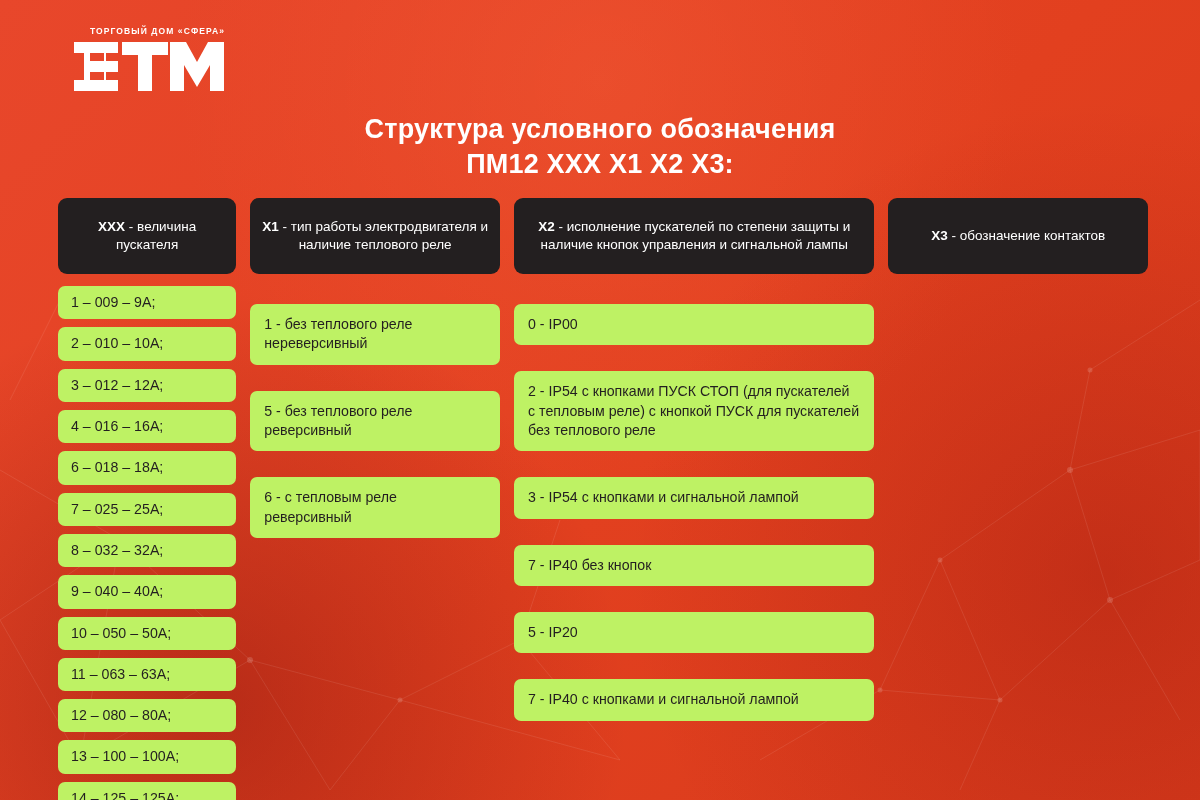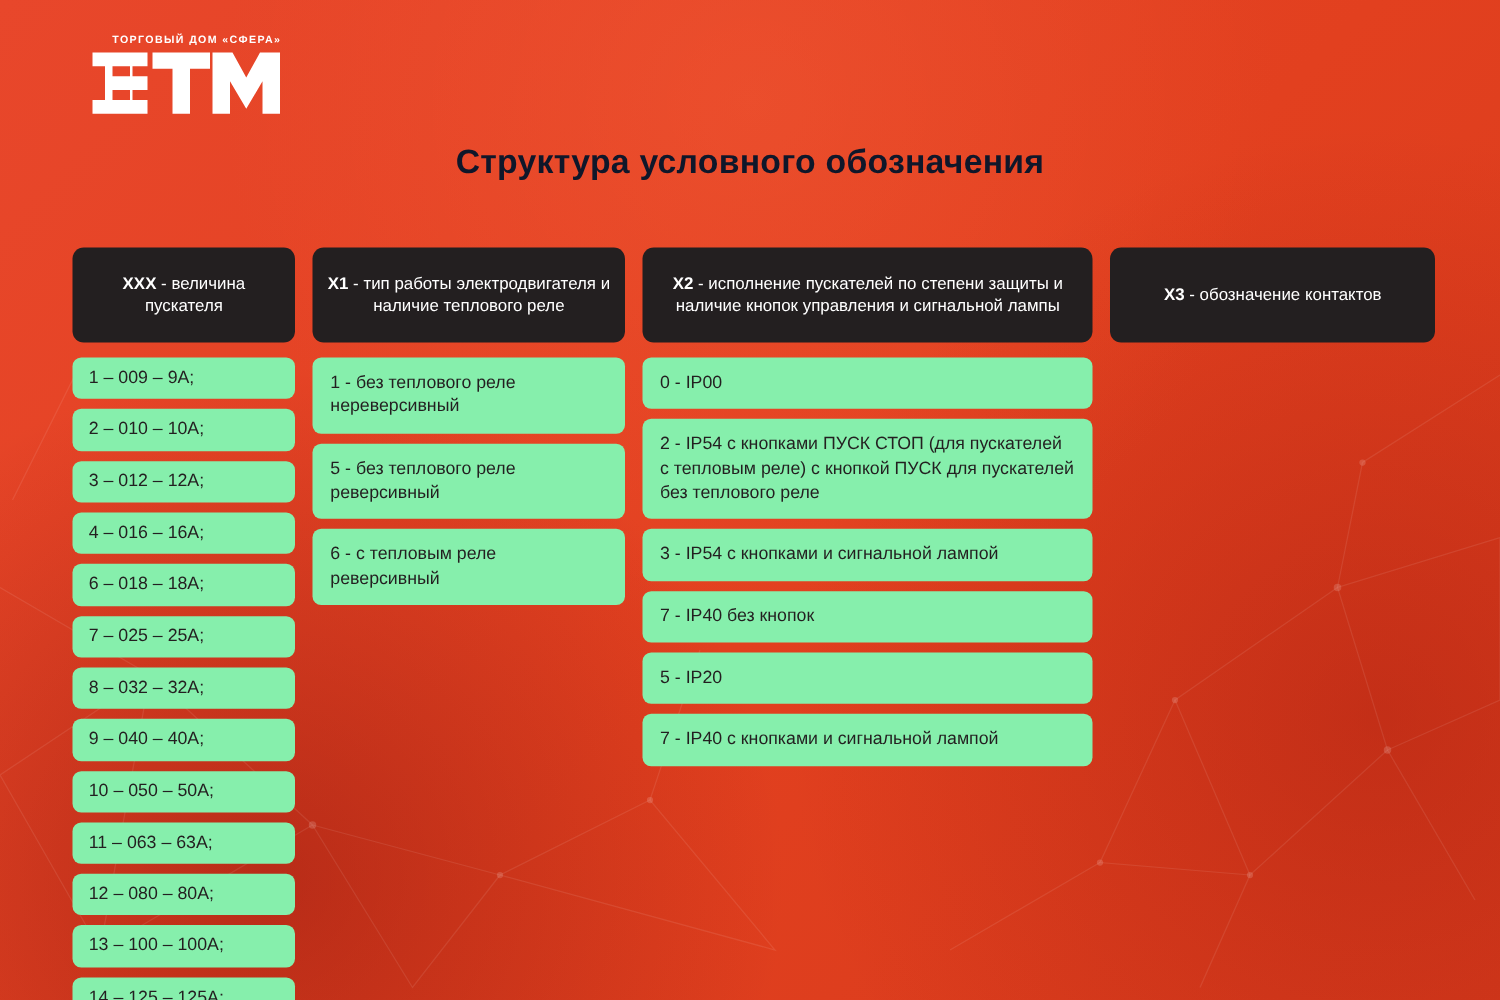--- a/index.html
+++ b/index.html
@@ -60,21 +60,21 @@
     display: block;
   }
 
   
   .title {
     position: absolute;
     left: 0;
     top: 112px;
     width: 1200px;
     text-align: center;
-    color: #0f172a;
+    color: #ffffff;
     font-size: 27px;
     font-weight: bold;
     line-height: 1.28;
     letter-spacing: 0.2px;
   }
   .title .line2 { display: block; }
 
   
   .columns {
     position: absolute;
@@ -110,36 +110,37 @@
   .col-x3 .col-header { height: 76px; }
   .col-header b { font-weight: bold; }
 
   .items {
     margin-top: 12px;
     display: flex;
     flex-direction: column;
     gap: 8px;
   }
   .item {
-    background: #86efac;
+    background: #bef264;
     color: #231f20;
     border-radius: 7px;
     padding: 8px 13px;
     font-size: 14.2px;
     line-height: 1.36;
     box-sizing: border-box;
   }
   .col-xxx .item {
     padding: 7px 13px;
     font-size: 14.2px;
   }
   .col-x1 .item,
   .col-x2 .item,
   .col-x3 .item {
     padding: 11px 14px;
+    margin-top: 18px;
   }
 </style>
 </head>
 <body>
 
 <div class="bg-layer"></div>
 
 <svg class="bg-lines" width="1200" height="800" viewBox="0 0 1200 800" xmlns="http://www.w3.org/2000/svg">
   <g stroke="#ffffff" stroke-opacity="0.16" stroke-width="1" fill="none">
     <path d="M0 620 L120 540 L250 660 L80 760 Z"></path>
@@ -185,20 +186,21 @@
 
         <path d="M52 2 h46 v13 h-16 v36 h-14 v-36 h-16 z"></path>
 
         <path d="M100 2 h16 l11 20 l11 -20 h16 v49 h-14 v-26 l-13 22 l-13 -22 v26 h-14 z"></path>
       </g>
     </svg>
   </div>
 
   <div class="title">
     <span>Структура условного обозначения</span>
+    <span class="line2">ПМ12 XXX X1 X2 X3:</span>
   </div>
 
   <div class="columns">
 
     <div class="col-xxx">
       <div class="col-header">
         <span><b>XXX</b><span> - величина пускателя</span></span>
       </div>
       <div class="items">
         <div class="item">1 – 009 – 9А;</div>

